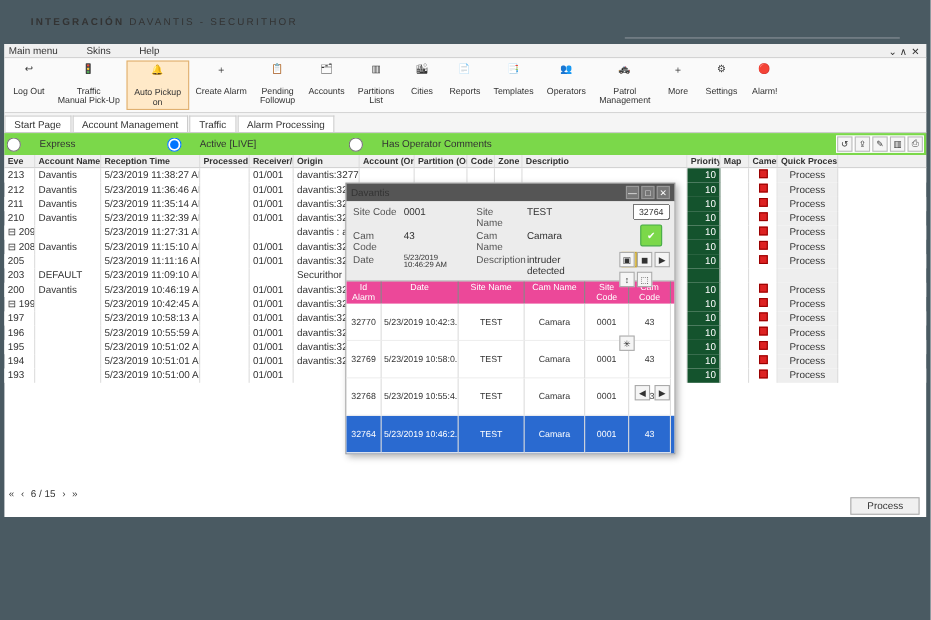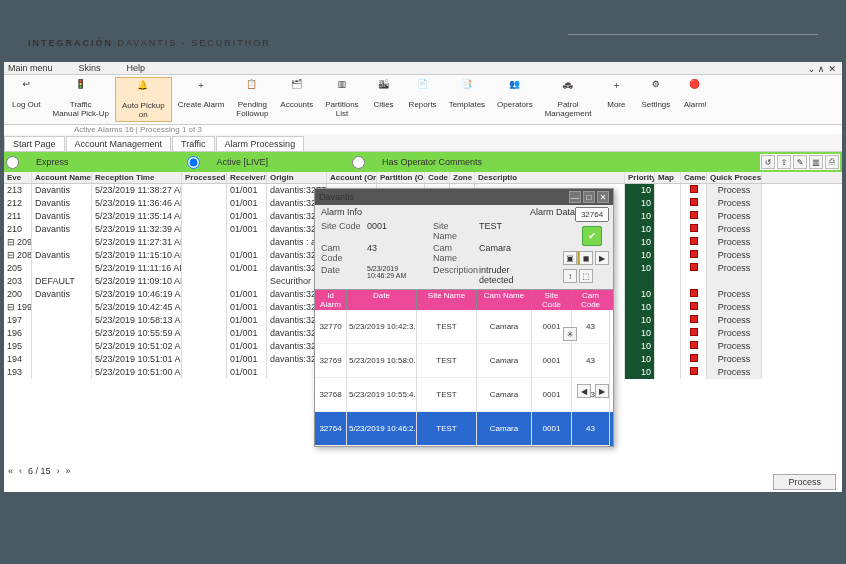--- a/index.html
+++ b/index.html
@@ -1,35 +1,35 @@
 <!DOCTYPE html>
 <html><head>
 <meta charset="utf-8">
 <style>
 *{box-sizing:border-box;margin:0;padding:0;font-family:Tahoma,Arial,sans-serif;font-size:9px;color:#333}
 body{background:#4a5a62;width:846px;height:564px;overflow:hidden}
-.header{padding:24px 28px 10px}
+.header{padding:2px 28px 10px}
 .header h1{font-size:24px;font-weight:300;color:#fff;letter-spacing:2px}
 .header h1 b{font-weight:600}
 .hr{position:absolute;top:34px;right:28px;width:250px;height:1px;background:#8a9298}
 .app{background:#fff;margin:0 4px;height:430px;position:relative}
 .menubar{background:#f0f0f0;border-bottom:1px solid #ccc;padding:1px 4px;display:flex;gap:26px;font-size:9px}
 .menubar span{cursor:pointer}
 .winctrl{position:absolute;top:2px;right:6px;font-size:8px;color:#888;display:flex;gap:4px}
 .toolbar{display:flex;padding:2px;border-bottom:1px solid #ccc;background:#fafafa}
 .tbtn{display:flex;flex-direction:column;align-items:center;padding:2px 6px;min-width:38px;cursor:pointer;text-align:center}
 .tbtn.sel{background:#ffe9c8;border:1px solid #e0b070}
 .tico{width:20px;height:20px;margin-bottom:1px}
 .tlbl{font-size:8px;line-height:9px}
 .substatus{font-size:8px;color:#888;padding-left:70px}
 .tabs{display:flex;border-bottom:1px solid #ccc;background:#f5f5f5;padding-top:2px}
 .tab{padding:2px 8px;border:1px solid #ccc;border-bottom:none;margin-right:1px;background:#fff;font-size:9px;cursor:pointer}
 .filterbar{background:#7bd84a;display:flex;align-items:center;padding:2px;gap:4px}
 .filterbar label{display:flex;align-items:center;gap:17px;font-size:9px}
-.filterbar .mid{margin-left:114px}
+.filterbar .mid{margin-left:79px}
 .filterbar .com{margin-left:80px}
 .filterbar .icons{margin-left:auto;display:flex;gap:2px;background:#fff;padding:1px}
 .ficon{width:14px;height:14px;border:1px solid #bbb;background:#f5f5f5;cursor:pointer;display:flex;align-items:center;justify-content:center;font-size:8px}
 .gridhead{display:flex;border-bottom:1px solid #ccc;background:#f0f0f0}
 .gridhead div,.row div{border-right:1px solid #ddd;padding:1px 3px;overflow:hidden;white-space:nowrap;font-size:9px}
 .gridhead div{font-weight:700;font-size:8px}
 .c-eve{width:28px}.c-acc{width:60px}.c-rec{width:90px}.c-proc{width:45px}.c-rl{width:40px}.c-orig{width:60px}.c-acco{width:50px}.c-part{width:48px}.c-code{width:25px}.c-zone{width:25px}.c-desc{width:150px}.c-prio{width:30px}.c-map{width:26px}.c-cam{width:26px}.c-qp{width:55px;text-align:center}
 .gridbody{}
 .row{display:flex;height:13px}
 .row:nth-child(odd){background:#fff}
@@ -140,21 +140,20 @@
       </div>
       <div class="tbtn">
         <div class="tico">⚙</div>
         <div class="tlbl">Settings</div>
       </div>
       <div class="tbtn">
         <div class="tico">🔴</div>
         <div class="tlbl">Alarm!</div>
       </div>
     </div>
-  <div class="substatus">Active Alarms  16 | Processing  1 of 3</div>
 
   <div class="tabs">
     <div class="tab">Start Page</div>
     <div class="tab">Account Management</div>
     <div class="tab">Traffic</div>
     <div class="tab">Alarm Processing</div>
   </div>
 
   <div class="filterbar">
     <label>
@@ -463,24 +462,20 @@
   <button class="btn-process">Process</button>
 
   <div class="popup">
     <div class="pophead">
       <span>Davantis</span>
       <div class="ctl">
         <span>—</span>
         <span>□</span>
         <span>✕</span>
       </div>
-    </div>
-    <div style="display:flex;justify-content:space-between;padding:2px 6px 0;font-size:8px;color:#555">
-      <span>Alarm Info</span>
-      <span style="margin-right:32px">Alarm Data</span>
     </div>
     <div class="popinfo">
       <span class="lbl">Site Code</span>
         <span>0001</span>
       <span class="lbl">Site Name</span>
         <span>TEST</span>
       <span class="lbl">Cam Code</span>
         <span>43</span>
       <span class="lbl">Cam Name</span>
         <span>Camara</span>

